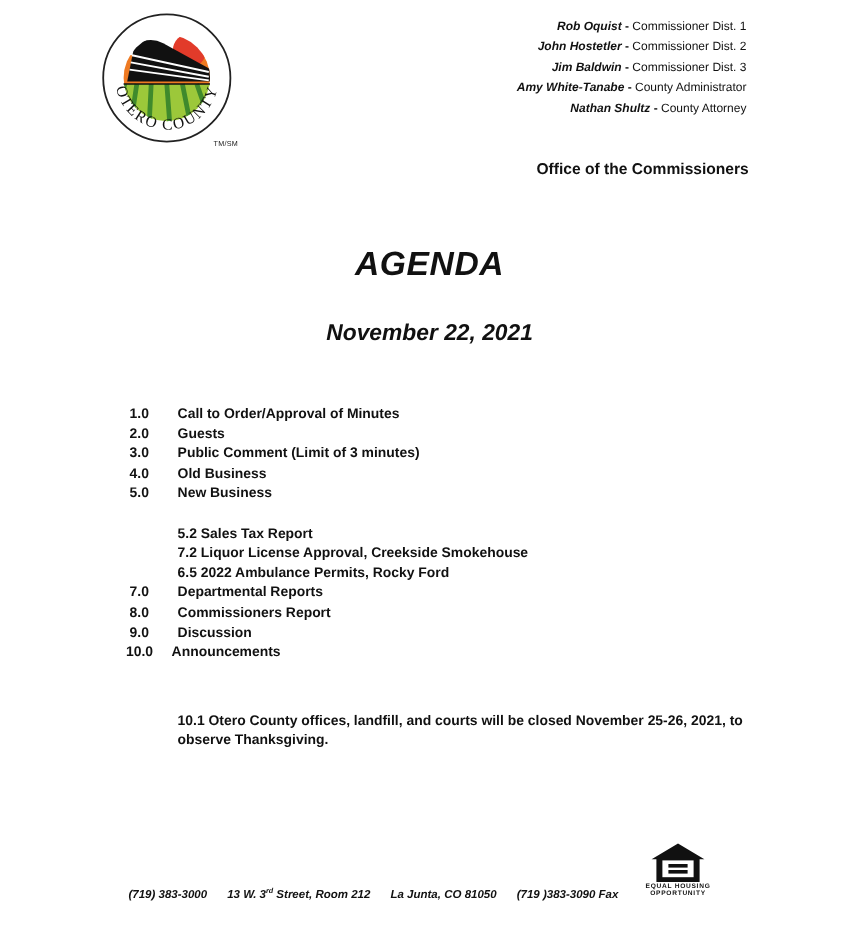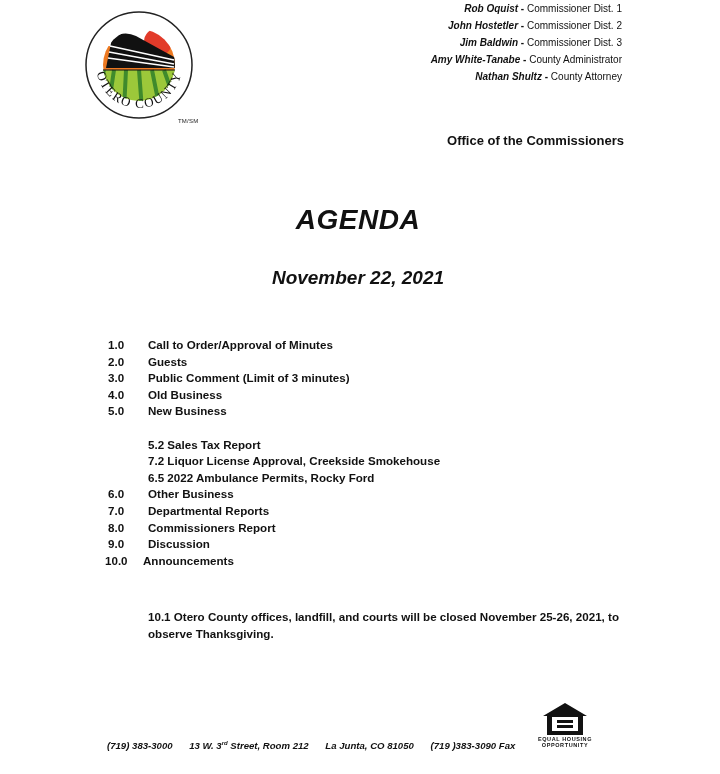--- a/index.html
+++ b/index.html
@@ -3,21 +3,21 @@
   <meta charset="utf-8">
   <style>
     html, body { margin: 0; padding: 0; }
     body {
       width: 720px; height: 774px; background: #ffffff; position: relative; overflow: hidden;
       font-family: "Liberation Sans", "DejaVu Sans", sans-serif; color: #111;
     }
     .logo { position: absolute; left: 84px; top: 10px; width: 110px; height: 110px; }
     .tm { position: absolute; left: 178px; top: 118px; font-size: 6px; color: #222; letter-spacing: 0.2px; }
 
-    .officials { position: absolute; right: 98px; top: 0; text-align: right; font-size: 10px; line-height: 17px; }
+    .officials { position: absolute; right: 98px; top: 14px; text-align: right; font-size: 10px; line-height: 17px; }
     .officials .row { white-space: nowrap; }
     .officials .nm { font-weight: bold; font-style: italic; }
     .officials .sep { font-weight: bold; }
 
     .office { position: absolute; right: 96px; top: 133px; font-size: 13px; font-weight: bold; }
 
     .title { position: absolute; left: 0; width: 716px; top: 204px; text-align: center; font-size: 28px; font-weight: bold; font-style: italic; letter-spacing: 0.5px; }
     .date { position: absolute; left: 0; width: 716px; top: 267px; text-align: center; font-size: 19px; font-weight: bold; font-style: italic; }
 
     .agenda { position: absolute; left: 108px; top: 337px; width: 540px; font-size: 11.6px; font-weight: bold; }
@@ -108,24 +108,20 @@
     </div>
   <div class="item sub">
       <span class="num"></span>
       <span class="txt">7.2 Liquor License Approval, Creekside Smokehouse</span>
     </div>
   <div class="item sub">
       <span class="num"></span>
       <span class="txt">6.5 2022 Ambulance Permits, Rocky Ford</span>
     </div>
   <div class="item">
-      <span class="num">6.0</span>
-      <span class="txt">Other Business</span>
-    </div>
-  <div class="item">
       <span class="num">7.0</span>
       <span class="txt">Departmental Reports</span>
     </div>
   <div class="item">
       <span class="num">8.0</span>
       <span class="txt">Commissioners Report</span>
     </div>
   <div class="item">
       <span class="num">9.0</span>
       <span class="txt">Discussion</span>

